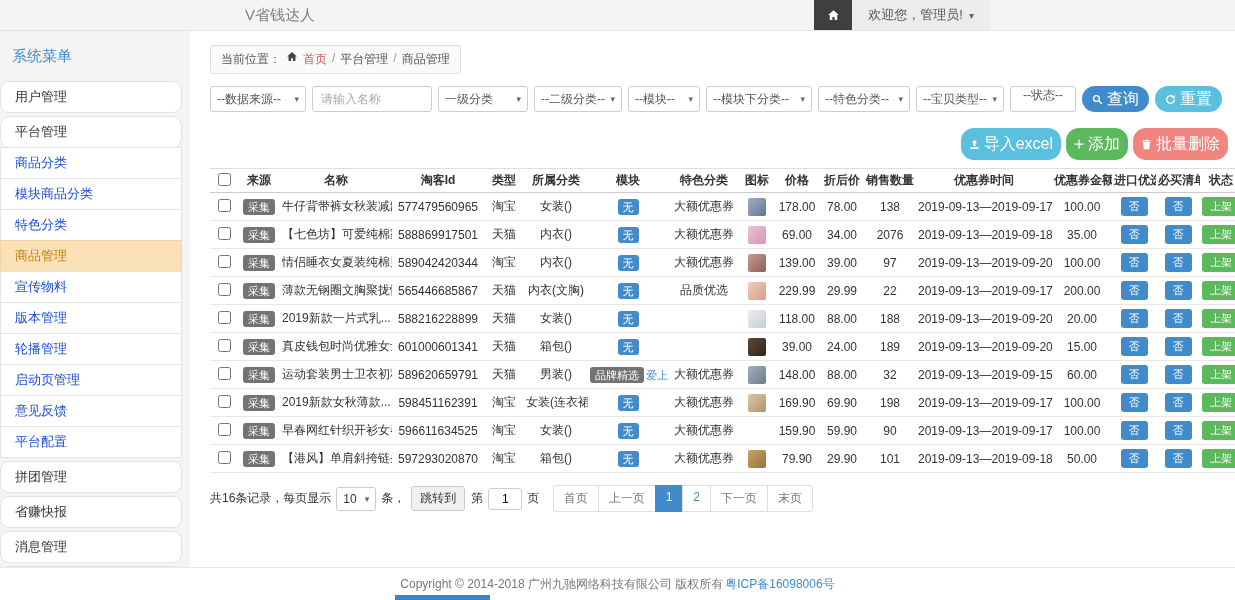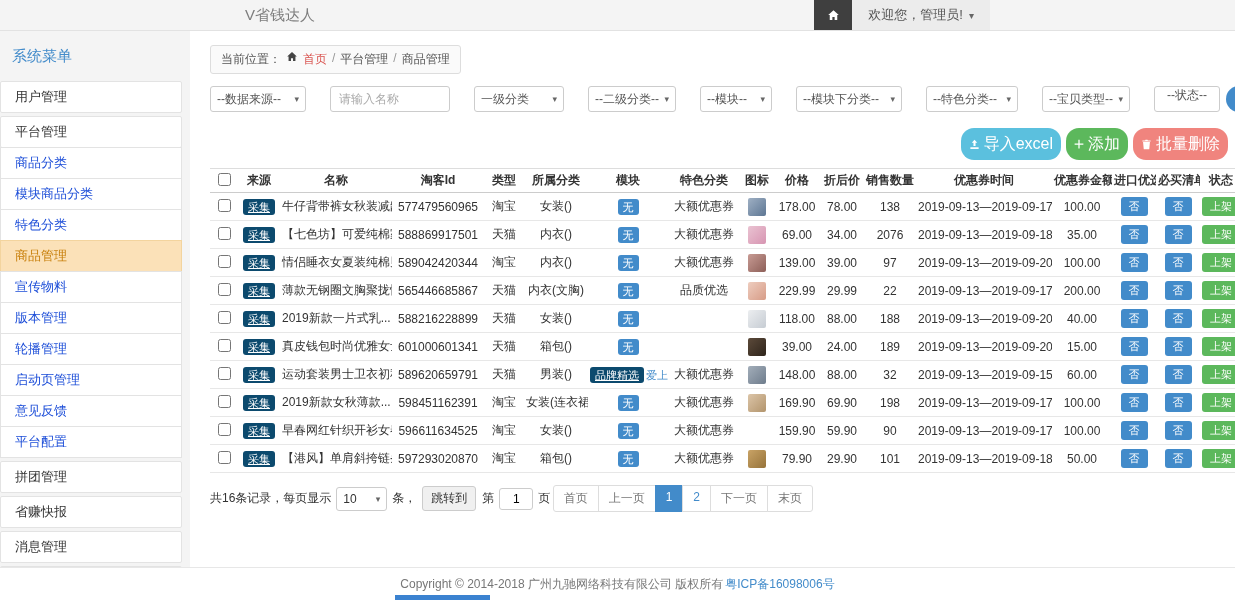--- a/index.html
+++ b/index.html
@@ -13,32 +13,32 @@
   .topbar { height:31px; background:#f4f4f4; border-bottom:1px solid #e2e2e2; display:flex; align-items:stretch; }
   .brand { margin-left:245px; align-self:center; font-size:15px; color:#7d7d7d; }
   .topbar-right { margin-left:auto; display:flex; align-items:stretch; margin-right:245px; }
   .home-btn { width:38px; background:#3f3f3f; border:none; display:flex; align-items:center; justify-content:center; cursor:pointer; }
   .welcome { display:flex; align-items:center; gap:6px; padding:0 16px; font-size:13px; color:#555; background:#ececec; cursor:pointer; }
   .welcome .caret { font-size:10px; color:#666; }
   
   .sidebar { position:absolute; top:31px; left:0; width:190px; height:537px; background:#f4f4f4; overflow:hidden; padding:6px 8px 0 0; z-index:2; }
   .sidebar-title { color:#428bca; font-size:15px; padding:10px 0 12px 12px; }
   .menu-item { background:#fff; border:1px solid #e3e3e3; margin-top:-1px; padding:6px 14px; font-size:13px; cursor:pointer; white-space:nowrap; overflow:hidden; }
-  .menu-item.top { color:#333; margin-top:3px; border-radius:2px; }
+  .menu-item.top { color:#333; margin-top:3px; border-radius:9px; }
   .menu-item.sub { color:#1d4ed8; }
   .menu-item.active { background:#fbe1b8; border-color:#f3d49e; color:#c87f0a; }
   
   .main { margin-left:190px; padding:14px 7px 0 20px; }
   .breadcrumb { display:inline-flex; align-items:flex-start; gap:5px; border:1px solid #ddd; background:#fafafa; border-radius:3px; padding:5px 10px; font-size:12px; color:#555; }
   .breadcrumb .home-link { color:#d9534f; cursor:pointer; }
   .breadcrumb .sep { color:#999; }
   .breadcrumb .ic { display:inline-flex; align-items:center; }
   
   .filter-bar { display:flex; align-items:center; gap:6px; margin-top:12px; }
-  .filter-fields { display:flex; align-items:flex-start; gap:24px; }
+  .filter-fields { display:flex; align-items:flex-start; gap:6px; }
   .filter-select { height:26px; border:1px solid #ccc; border-radius:3px; background:#fff; display:flex; align-items:center; justify-content:space-between; padding:0 6px; font-size:12px; color:#555; gap:4px; cursor:pointer; white-space:nowrap; overflow:hidden; }
   .filter-select .caret { font-size:9px; color:#666; }
   .filter-fields > :nth-child(1){ width:96px; }
   .filter-fields > :nth-child(2){ width:120px; }
   .filter-fields > :nth-child(3){ width:90px; }
   .filter-fields > :nth-child(4){ width:88px; }
   .filter-fields > :nth-child(5){ width:72px; }
   .filter-fields > :nth-child(6){ width:106px; }
   .filter-fields > :nth-child(7){ width:92px; }
   .filter-fields > :nth-child(8){ width:88px; }
@@ -52,29 +52,29 @@
   .btn-soft-danger { background:#f0847e; }
   .btn-sm { height:22px; padding:16px 8px; }
   .ic { display:inline-flex; align-items:center; }
   
   .toolbar { display:flex; justify-content:flex-end; gap:5px; margin:16px 0 8px; }
   
   table.grid { width:100%; border-collapse:collapse; table-layout:fixed; font-size:12px; color:#333; border-top:1px solid #ddd; }
   .grid th { border-bottom:1px solid #ccc; padding:3px 2px; font-weight:bold; text-align:center; white-space:nowrap; overflow:hidden; }
   .grid td { border-bottom:1px solid #e7e7e7; padding:4px 2px; text-align:center; white-space:nowrap; overflow:hidden; height:28px; }
   .badge { display:inline-block; border-radius:3px; color:#fff; font-size:11px; padding:1px 5px; line-height:14px; }
-  .badge-orange { background:#0c4a6e;text-decoration:underline; }
+  .badge-orange { background:#737373; }
   .badge-blue { background:#428bca; }
   .module-text { color:#428bca; margin-left:2px; font-size:11px; }
   .pill-btn { display:inline-block; background:#428bca; color:#fff; border:none; border-radius:3px; font-size:11px; padding:2px 8px; cursor:pointer; }
   .pill-green { background:#5cb85c; }
   .thumb { width:18px; height:18px; border-radius:2px; margin:0 auto; }
   
   .pagebar { display:flex; align-items:center; margin-top:12px; font-size:12px; color:#333; }
-  .pp-select { display:inline-flex; align-items:center; gap:19px; border:1px solid #ccc; border-radius:3px; height:24px; padding:0 6px; margin:0 5px; background:#fff; cursor:pointer; }
+  .pp-select { display:inline-flex; align-items:center; gap:8px; border:1px solid #ccc; border-radius:3px; height:24px; padding:0 6px; margin:0 5px; background:#fff; cursor:pointer; }
   .pp-select .caret { font-size:9px; color:#666; }
   .jump-btn { border:1px solid #ccc; background:#f0f0f0; border-radius:3px; padding:3px 8px; margin:0 6px; font-size:12px; cursor:pointer; color:#333; }
   .page-input { width:34px; height:22px; border:1px solid #ccc; border-radius:3px; text-align:center; margin:0 5px; font-size:12px; }
   .pager { display:flex; margin-left:auto; margin-right:415px; }
   .page-box { border:1px solid #ddd; background:#fff; padding:4px 10px; margin-left:-1px; color:#777; cursor:pointer; }
   .page-box:first-child { border-radius:3px 0 0 3px; margin-left:0; }
   .page-box:last-child { border-radius:0 3px 3px 0; }
   .page-box.num { color:#428bca; }
   .page-box.active { background:#428bca; border-color:#428bca; color:#fff; }
   
@@ -359,21 +359,21 @@
           <td>女装()</td>
           <td><span class="badge badge-blue">无</span></td>
           <td></td>
           <td>
             <div class="thumb" style="background: linear-gradient(135deg, rgb(236, 238, 240), rgb(198, 204, 211));"></div>
           </td>
           <td>118.00</td>
           <td>88.00</td>
           <td>188</td>
           <td>2019-09-13—2019-09-20</td>
-          <td>40.00</td>
+          <td>20.00</td>
           <td><button class="pill-btn">否</button></td>
           <td><button class="pill-btn">否</button></td>
           <td><button class="pill-btn pill-green">上架</button></td>
         </tr>
         <tr>
           <td><input type="checkbox" style=""></td>
           <td><span class="badge badge-orange">采集</span></td>
           <td>真皮钱包时尚优雅女士...</td>
           <td>601000601341</td>
           <td>天猫</td>

